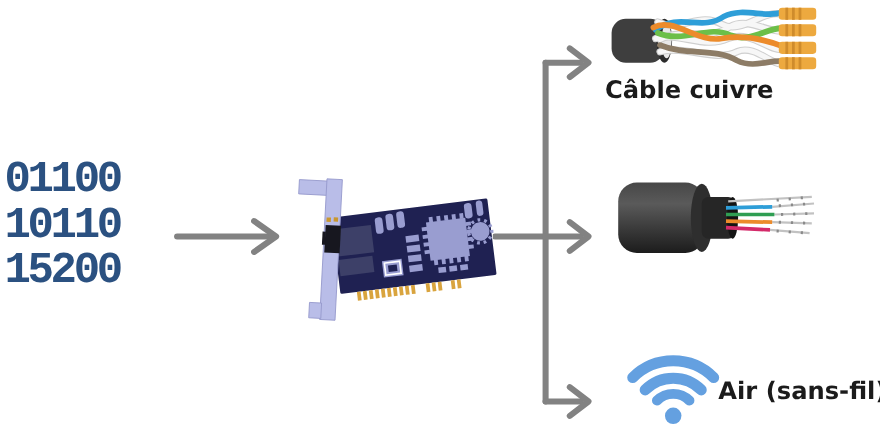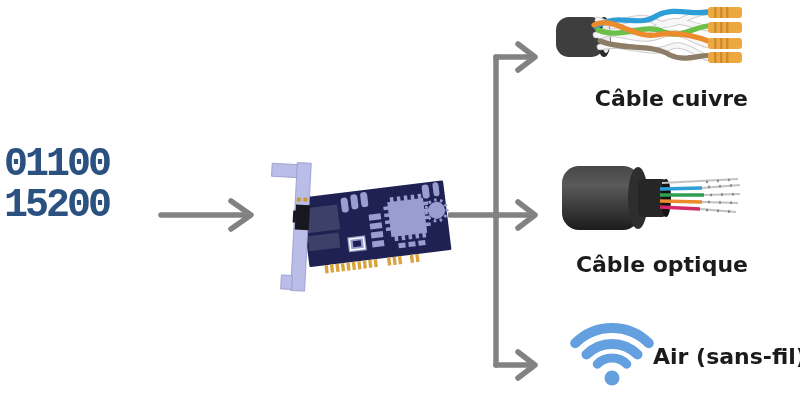--- a/index.html
+++ b/index.html
@@ -3,40 +3,41 @@
 <meta charset="utf-8">
 <style>
   html,body{margin:0;padding:0;background:#ffffff;}
   .canvas{position:relative;width:800px;height:403px;background:#ffffff;overflow:hidden;
           font-family:"DejaVu Sans","Liberation Sans",sans-serif;}
   .abs{position:absolute;}
   .binary{left:4px;top:144px;color:#2b5181;
           font-family:"Liberation Mono","DejaVu Sans Mono",monospace;
           font-weight:bold;font-size:40px;line-height:41px;letter-spacing:-3px;}
   .media-label{font-weight:700;font-size:22px;color:#1b1b1b;white-space:nowrap;}
-  .lbl-center{width:198px;text-align:right;margin-top:16px;}
+  .lbl-center{width:198px;text-align:left;}
   .arr{stroke:#828282;stroke-width:5.5;fill:none;stroke-linecap:round;stroke-linejoin:round;}
   .w-under{stroke:#cfcfcf;stroke-width:6.6;fill:none;stroke-linecap:round;}
   .w-white{stroke:#f7f7f7;stroke-width:4.6;fill:none;stroke-linecap:round;}
   .w-col{stroke-width:5.2;fill:none;stroke-linecap:round;}
   .fiber{stroke-width:3.4;fill:none;stroke-linecap:butt;}
   .tail{stroke:#c2c2c2;stroke-width:2;fill:none;}
   .tick{stroke:#8a8a8a;stroke-width:2.6;fill:none;stroke-dasharray:2 9;}
   .wifi{stroke:#64a0e0;fill:none;stroke-linecap:round;}
   .comp{fill:#999dd0;}
   .dkcomp{fill:#3d4068;}
   .gold{fill:#d9a43e;}
 </style>
 </head>
 <body>
 
 <div class="canvas">
 
   <div class="abs binary">
     <div>01100</div>
+    <div>10110</div>
     <div>15200</div>
   </div>
 
   <svg class="abs" style="left:155px;top:194px;" width="110" height="42">
     <line class="arr" x1="6" y1="21" x2="90" y2="21"></line>
     <polyline class="arr" points="76,7 96,21 76,35"></polyline>
   </svg>
 
   <svg class="abs" style="left:250px;top:156px;" width="205" height="150">
     <g transform="rotate(-7 125 70)">
@@ -193,21 +194,20 @@
     <path class="tick" d="M150,20 L182,17"></path>
     <path class="tick" d="M152,25 L184,23"></path>
     <path class="tick" d="M154,33 L184,32"></path>
     <path class="tick" d="M152,40 L182,41"></path>
     <path class="tick" d="M150,48 L180,50"></path>
     <path class="fiber" stroke="#2e9ed8" d="M104,27 L146,26"></path>
     <path class="fiber" stroke="#2f9e52" d="M104,33 L148,33"></path>
     <path class="fiber" stroke="#ec8b2b" d="M104,39 L146,40"></path>
     <path class="fiber" stroke="#d42a6a" d="M104,45 L144,47"></path>
   </svg>
-  <div class="abs media-label lbl-center" style="left:550px;top:236px;">Câble optique</div>
 
   <svg class="abs" style="left:566px;top:302px;" width="92" height="90">
     <path class="wifi" stroke-width="10" d="M9.2,41.2 A52,52 0 0 1 82.8,41.2"></path>
     <path class="wifi" stroke-width="10" d="M20.5,52.5 A36,36 0 0 1 71.5,52.5"></path>
     <path class="wifi" stroke-width="9" d="M31.2,62.2 A21,21 0 0 1 60.8,62.2"></path>
     <circle cx="46" cy="76" r="7.5" fill="#64a0e0"></circle>
   </svg>
   <div class="abs media-label" style="left:653px;top:344px;">Air (sans-fil)</div>
 
 </div>

